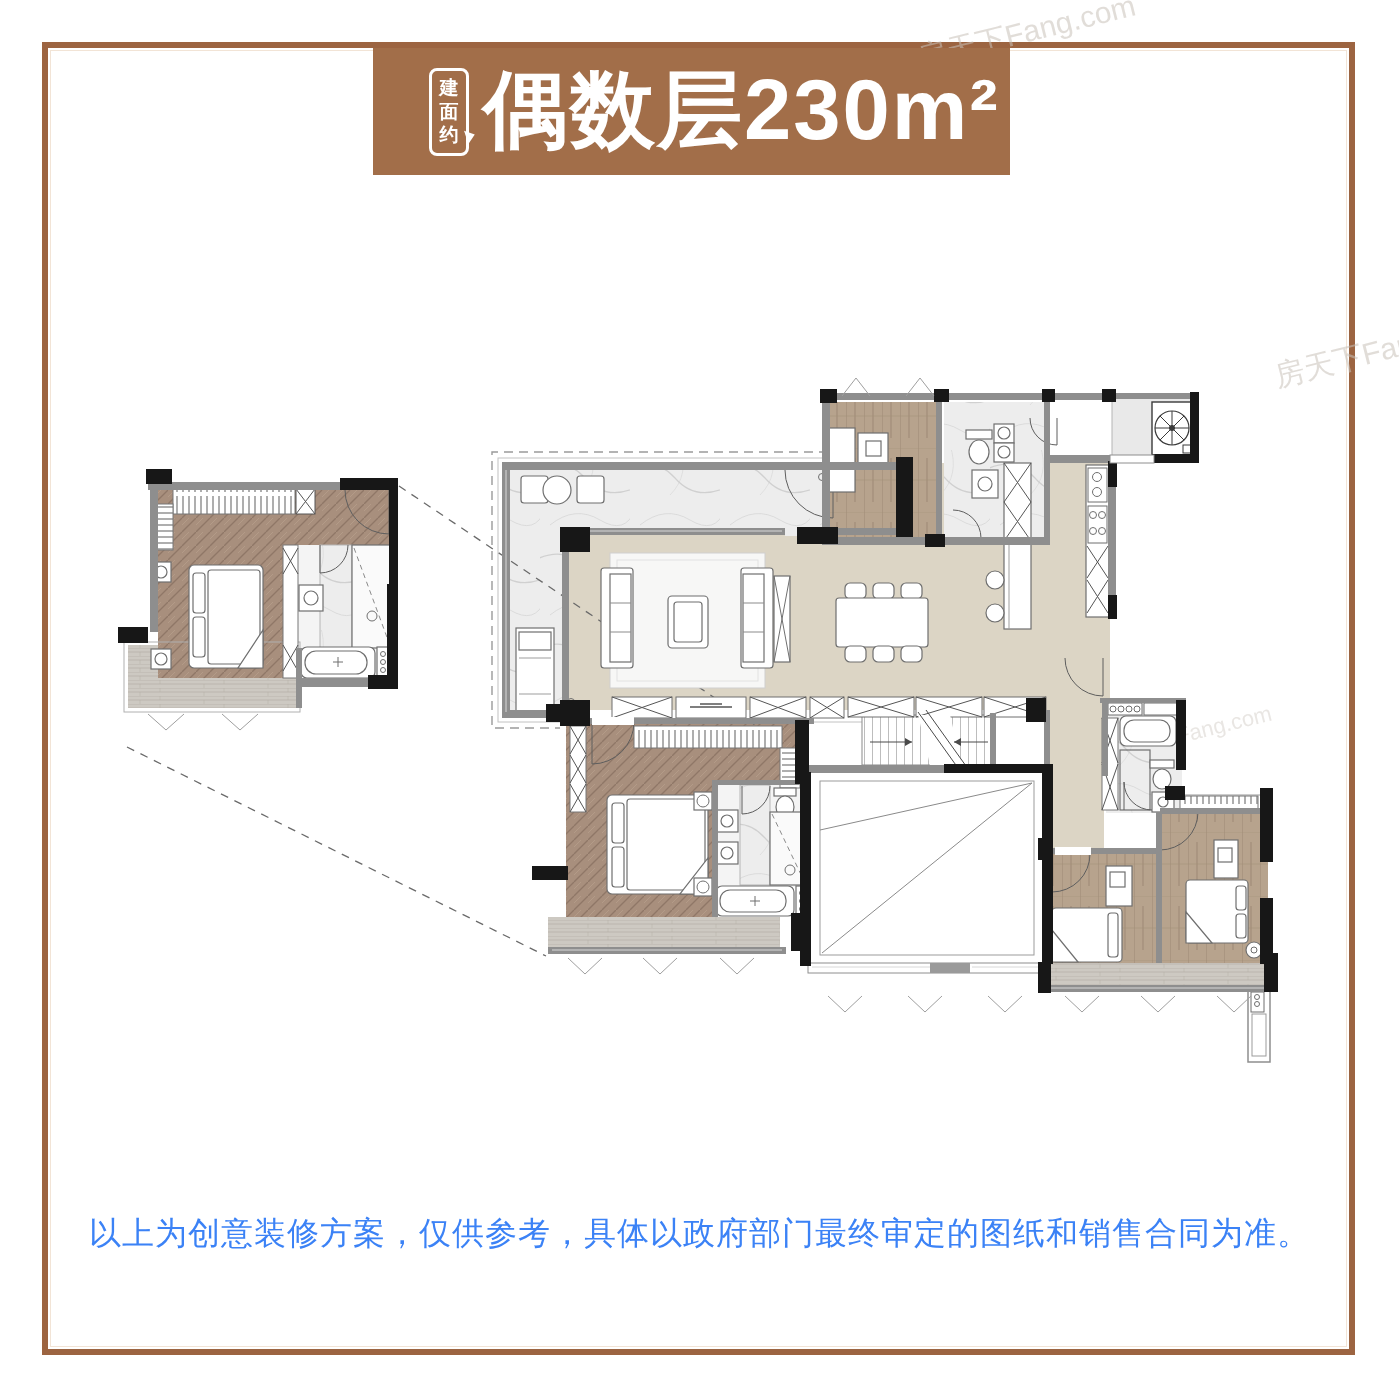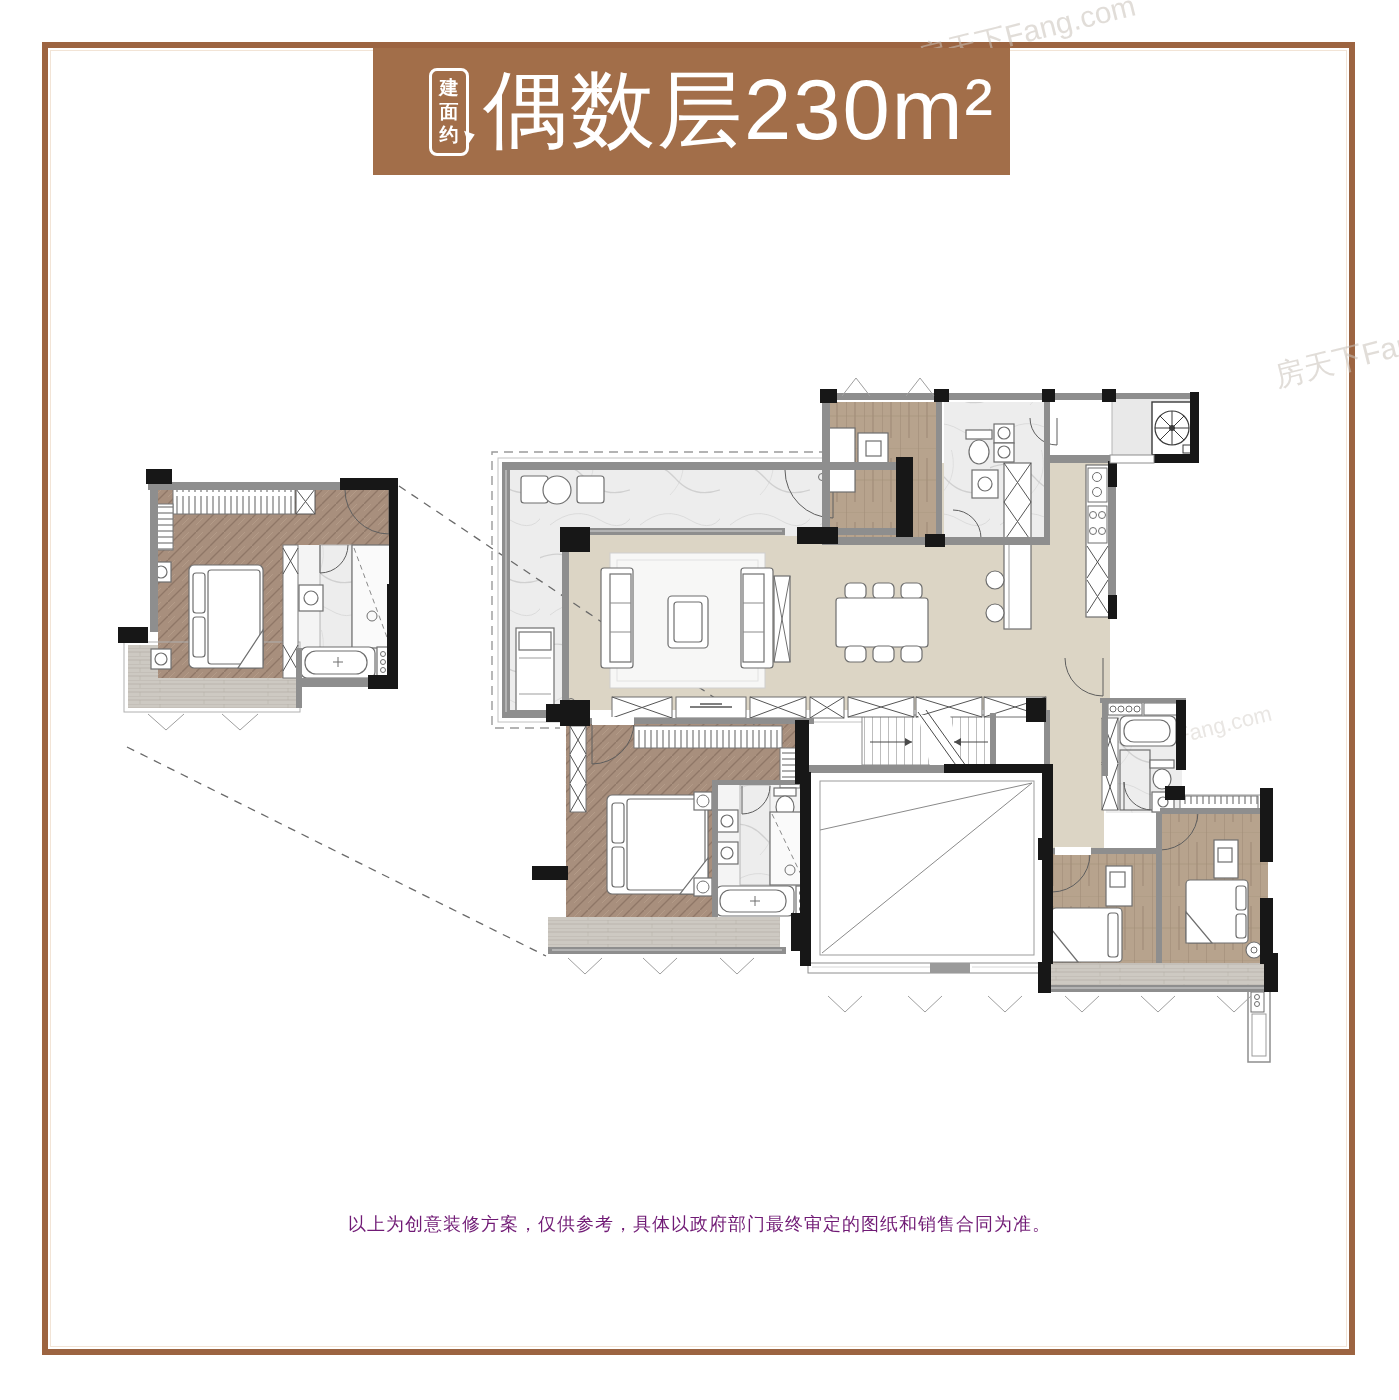--- a/index.html
+++ b/index.html
@@ -27,36 +27,36 @@
     border:3px solid #ffffff;border-radius:8px;
     display:flex;flex-direction:column;align-items:center;justify-content:center;
     color:#ffffff;font-size:19px;font-weight:700;line-height:1.25;
   }
   .badge .tail{
     position:absolute;right:-9px;bottom:10px;width:0;height:0;
     border-top:7px solid transparent;border-bottom:7px solid transparent;
     border-left:9px solid #ffffff;transform:rotate(-18deg);
   }
   .banner-title{
-    margin-left:14px;color:#ffffff;font-size:85px;font-weight:400;
+    margin-left:14px;color:#ffffff;font-size:85px;font-weight:700;
     letter-spacing:2px;white-space:nowrap;line-height:1;
     transform:translateY(-2px);
   }
   
   .wm{
     position:absolute;color:#c9c2ba;opacity:.55;font-size:30px;
     transform:rotate(-14deg);white-space:nowrap;pointer-events:none;
   }
   .wm.w1{left:915px;top:12px;}
   .wm.w2{left:1272px;top:330px;}
   .wm.w3{left:1110px;top:718px;font-size:22px;opacity:.4;}
   
   .disclaimer{
     position:absolute;left:0;top:1212px;width:100%;text-align:center;
-    color:#701a75;font-size:18px;letter-spacing:1px;
+    color:#3b82f6;font-size:32px;letter-spacing:1px;
   }
   .plan{position:absolute;left:0;top:0;}
 </style>
 </head>
 <body>
 
 <div class="frame"></div>
 <div class="frame-inner"></div>
 
 <div class="wm w1">房天下Fang.com</div>

